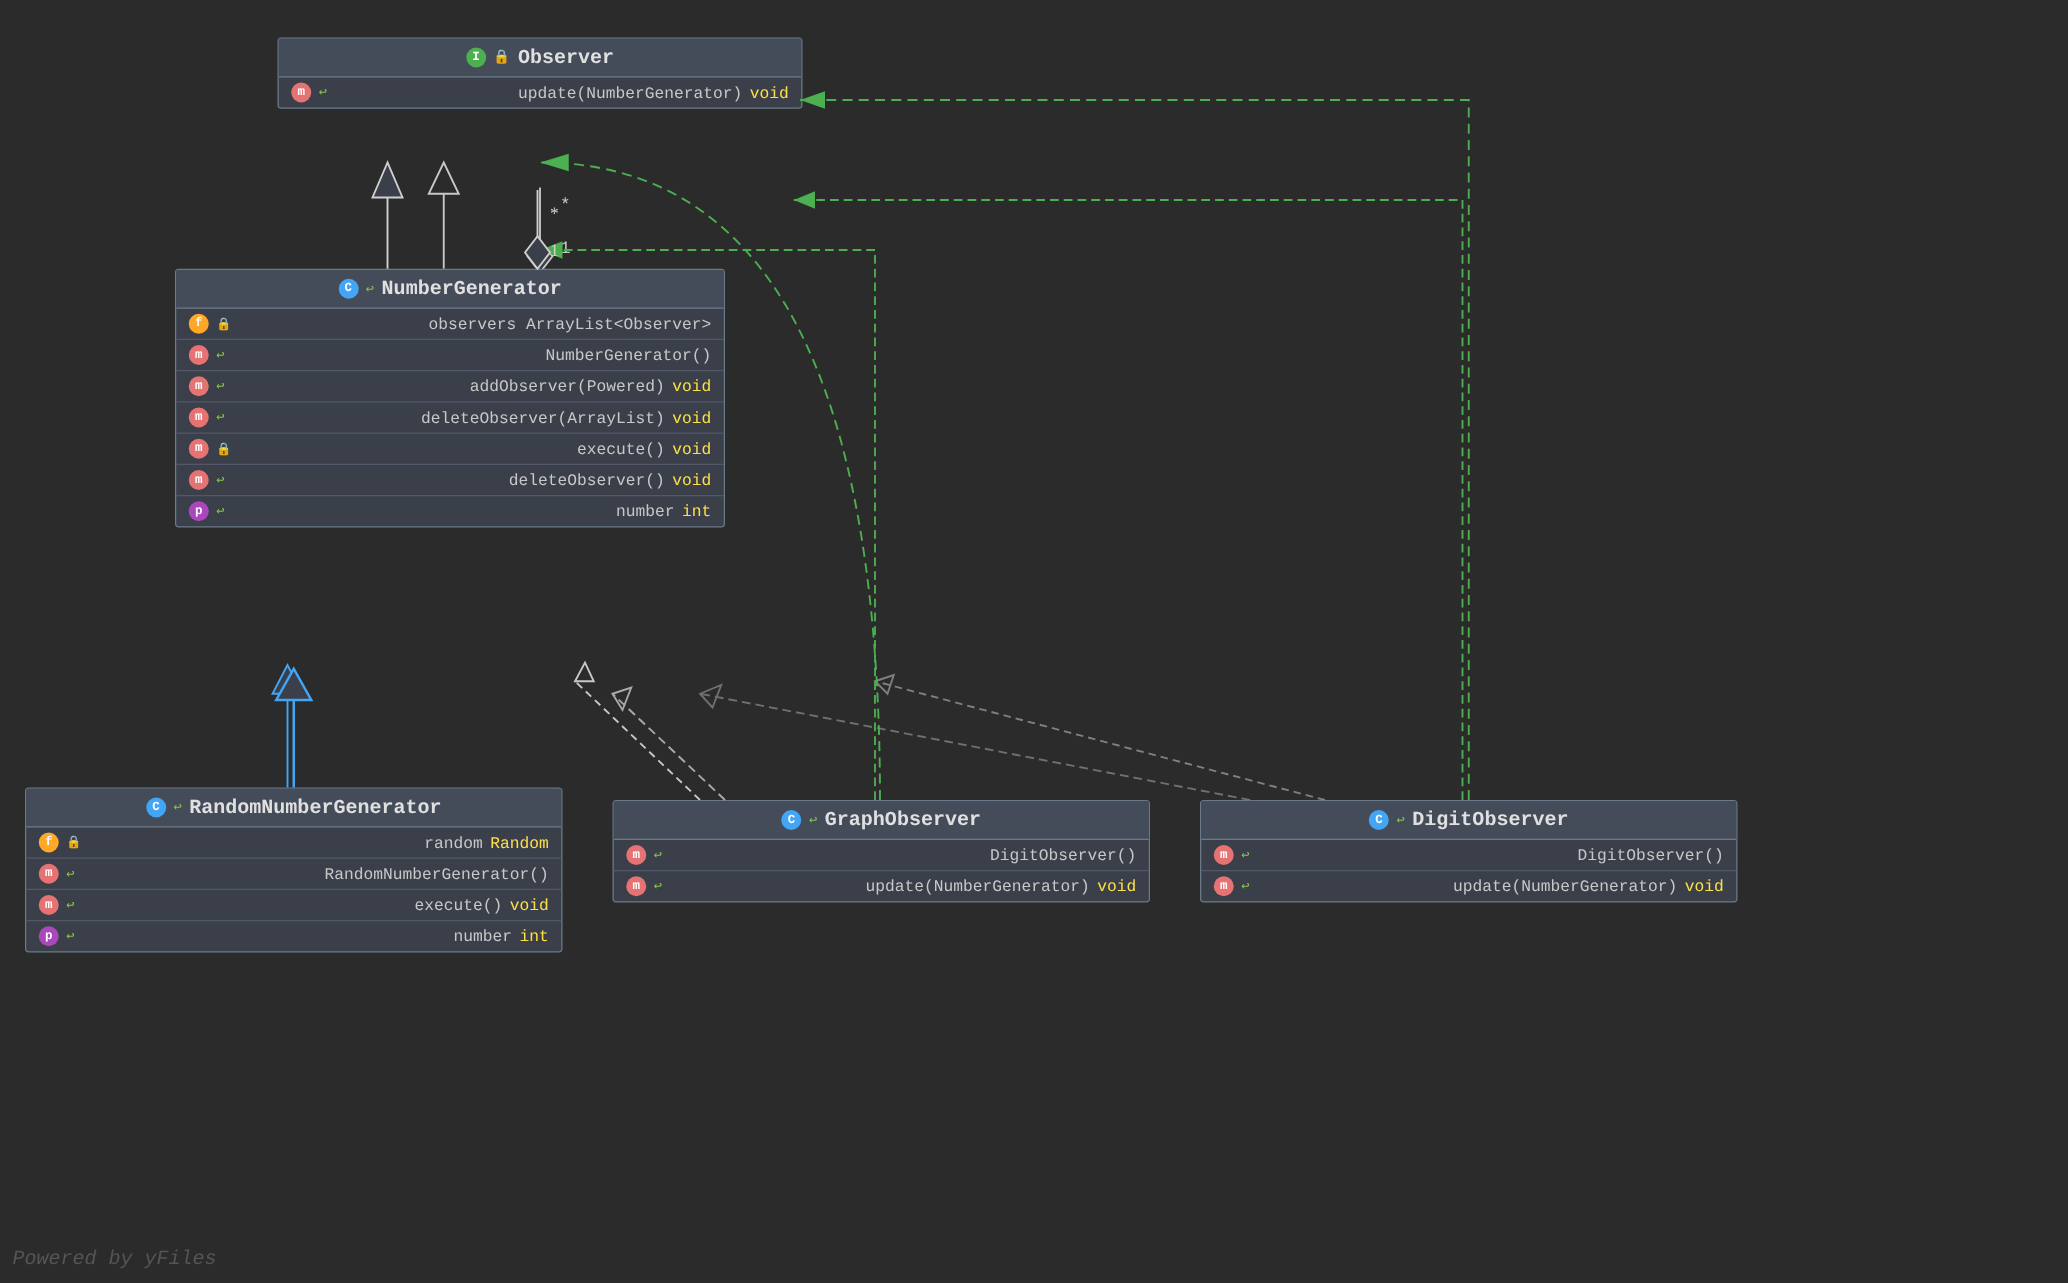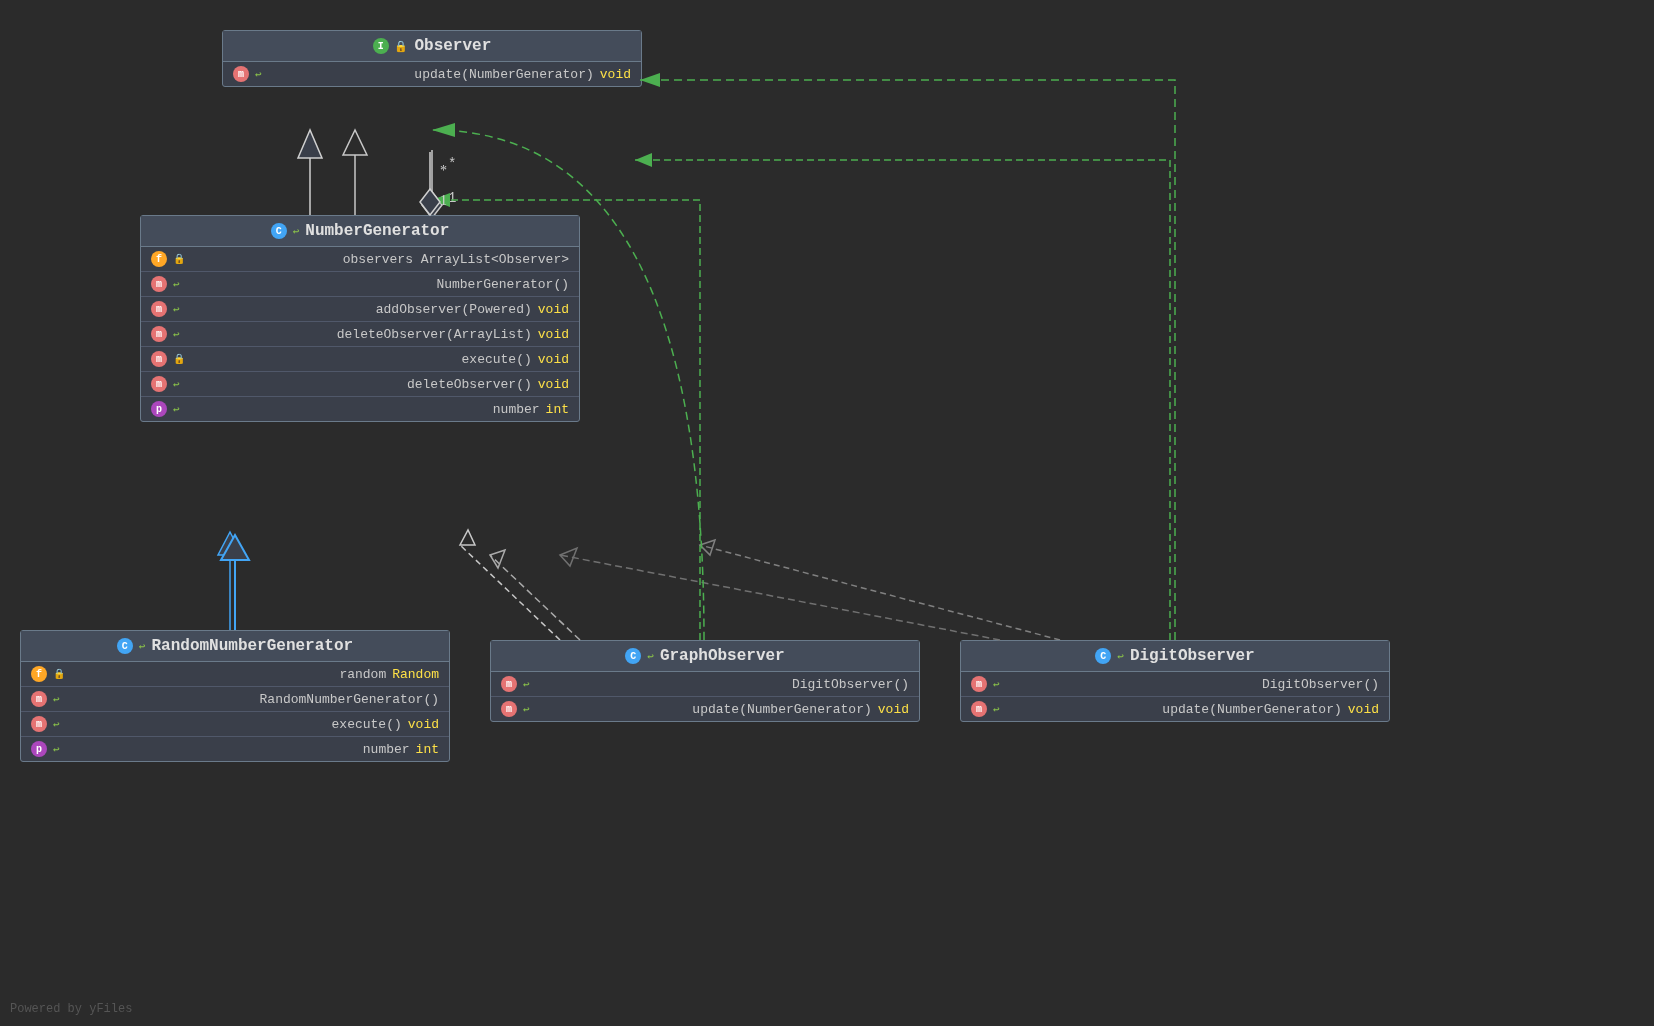--- a/index.html
+++ b/index.html
@@ -105,22 +105,23 @@
       left: 0;
       width: 100%;
       height: 100%;
       pointer-events: none;
     }
 
     .watermark {
       position: absolute;
       bottom: 10px;
       left: 10px;
-      font-size: 12px;
+      font-size: 16px;
       color: #555;
+      font-style: italic;
     }
   </style>
 </head>
 <body>
 
 <div class="diagram-canvas">
 
   <svg class="arrows-svg">
 
     <line x1="355" y1="215" x2="355" y2="155" stroke="#c8c8c8" stroke-width="1.5" stroke-dasharray="none"></line>

